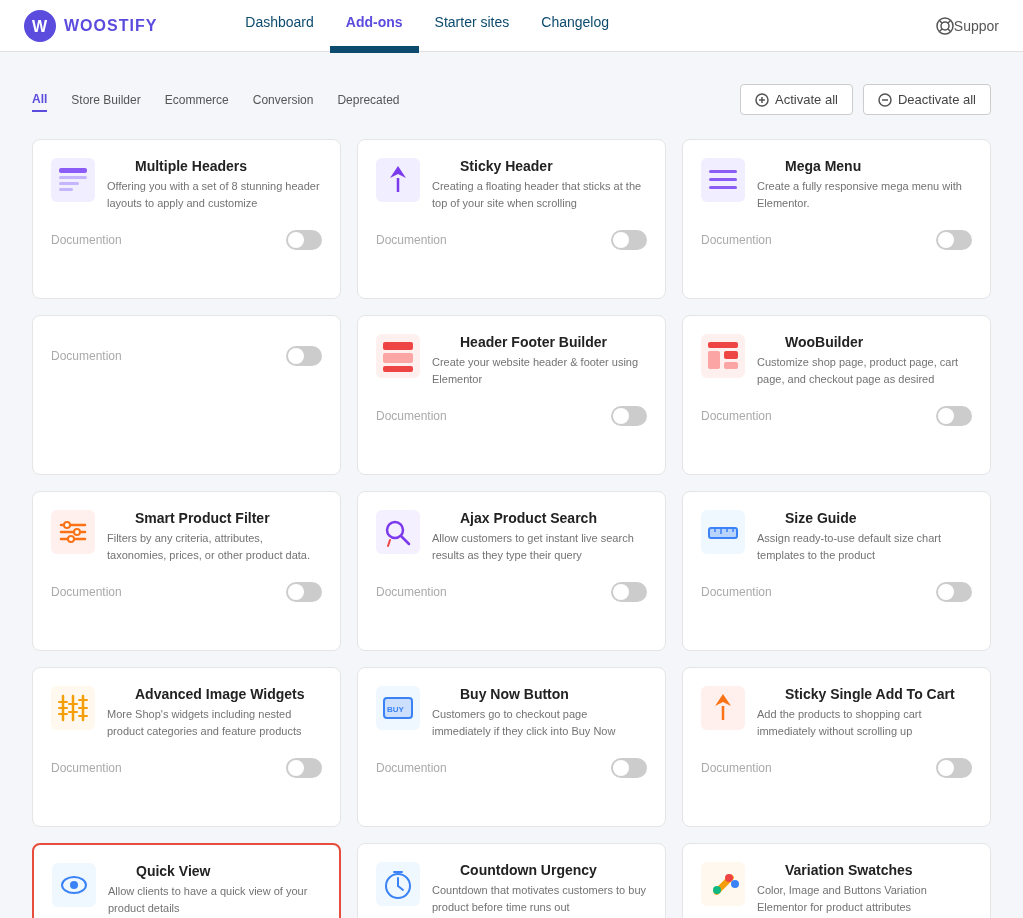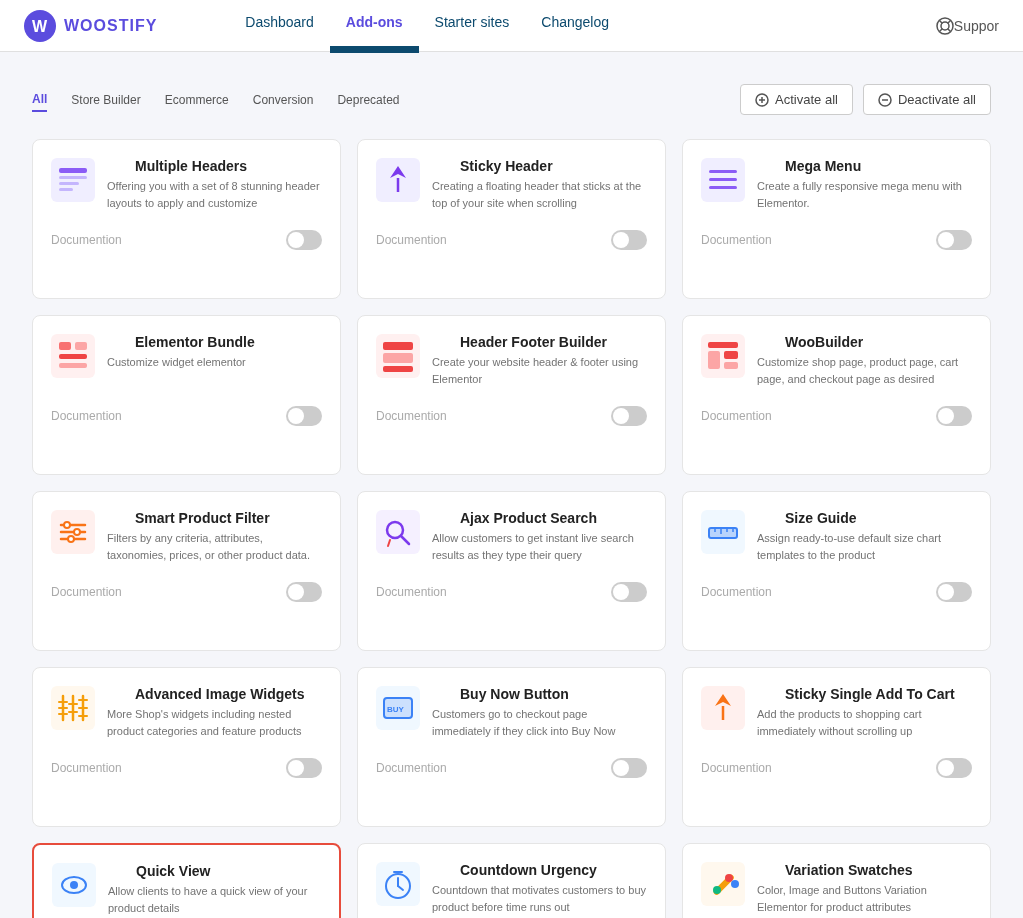--- a/index.html
+++ b/index.html
@@ -154,33 +154,20 @@
         <div class="card-desc">Create a fully responsive mega menu with Elementor.</div>
       </div>
     </div>
     <div class="card-footer">
       <span class="card-doc">Documention</span>
       <div class="toggle"></div>
     </div>
 
   </div>
       <div class="addon-card">
-    <div class="card-header">
-      <div class="card-icon"><svg width="44" height="44" viewBox="0 0 44 44">
-              <rect width="44" height="44" rx="6" fill="#fff0f0"></rect>
-              <rect x="8" y="8" width="12" height="8" rx="2" fill="#f87171"></rect>
-              <rect x="24" y="8" width="12" height="8" rx="2" fill="#fca5a5"></rect>
-              <rect x="8" y="20" width="28" height="5" rx="2" fill="#ef4444"></rect>
-              <rect x="8" y="29" width="28" height="5" rx="2" fill="#fca5a5"></rect>
-            </svg></div>
-      <div>
-        <div class="card-title">Elementor Bundle</div>
-        <div class="card-desc">Customize widget elementor</div>
-      </div>
-    </div>
     <div class="card-footer">
       <span class="card-doc">Documention</span>
       <div class="toggle"></div>
     </div>
 
   </div>
       <div class="addon-card">
     <div class="card-header">
       <div class="card-icon"><svg width="44" height="44" viewBox="0 0 44 44">
               <rect width="44" height="44" rx="6" fill="#fff0f0"></rect>

